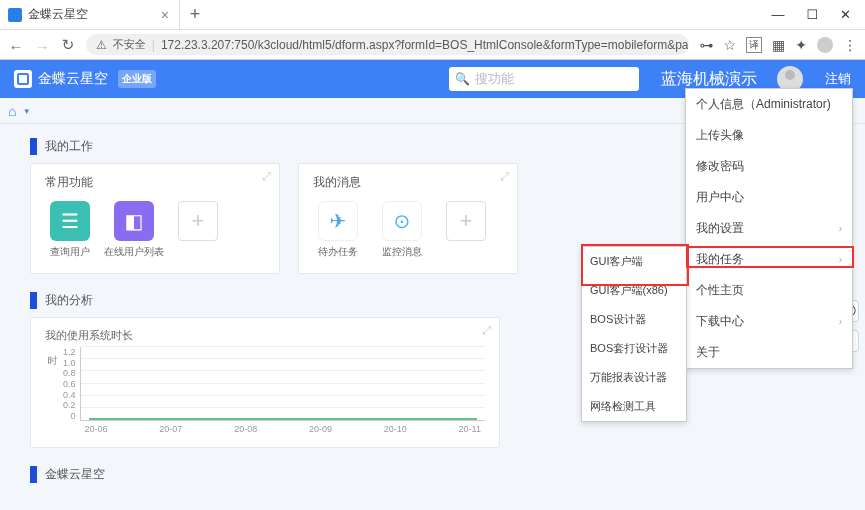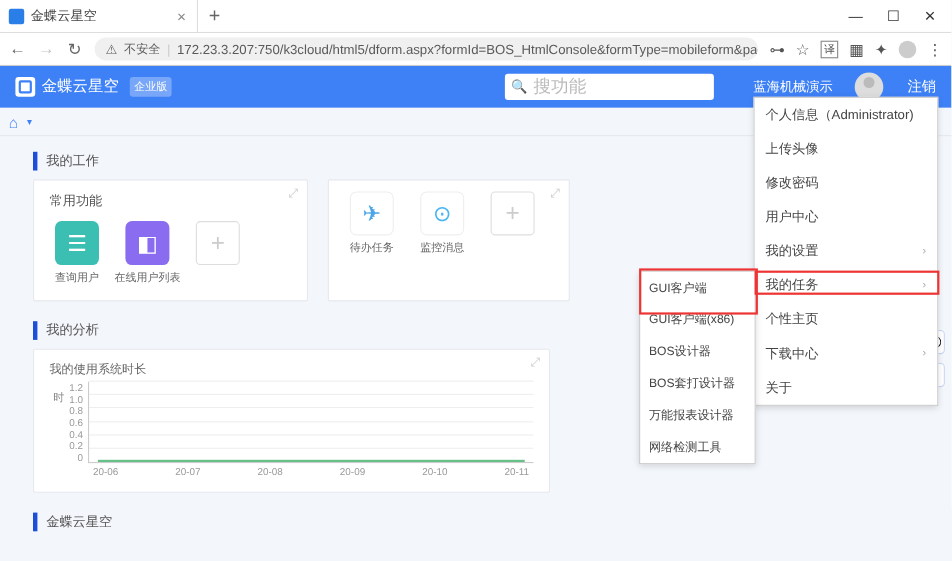--- a/index.html
+++ b/index.html
@@ -17,36 +17,36 @@
 .nav-ico { font-size:15px; color:#666; width:16px; text-align:center; }
 .url-box { flex:1; display:flex; align-items:center; gap:6px; background:#f0f0f0; border-radius:14px; padding:3px 10px; font-size:12px; color:#5a5a5a; overflow:hidden; white-space:nowrap; }
 .url-warn { font-size:11px; }
 .ext-icons { display:flex; gap:10px; align-items:center; font-size:14px; color:#555; }
 
 
 .app-header { height:38px; background:#3e81f6; display:flex; align-items:center; padding:0 14px; color:#fff; }
 .logo { display:flex; align-items:center; gap:6px; font-size:14px; font-weight:500; }
 .logo-ico { width:18px; height:18px; background:#fff; border-radius:3px; position:relative; }
 .logo-ico::after{content:"";position:absolute;inset:3px;border:2px solid #3e81f6;border-radius:2px;}
-.badge { font-size:10px; background:rgba(255,255,255,.3); border-radius:3px; padding:2px 4px; margin-left:4px;}
+.badge { font-size:10px; background:rgba(255,255,255,.3); border-radius:3px; padding:2px 4px; margin-left:4px;font-weight:bold;}
 .search-box { margin-left:auto; width:190px; height:24px; background:#fff; border-radius:3px; display:flex; align-items:center; padding:0 6px; gap:5px; }
 .search-ico { font-size:12px; color:#888; }
-.search-txt { font-size:16px; color:#bbb; }
-.hdr-link { margin-left:36px; font-size:12px; }
+.search-txt { font-size:13px; color:#bbb; }
+.hdr-link { margin-left:22px; font-size:16px; }
 .avatar { width:26px; height:26px; background:#ddd; border-radius:50%; margin-left:20px; position:relative;}
 .avatar::after{content:"";position:absolute;width:10px;height:10px;background:#bbb;border-radius:50%;top:4px;left:8px;}
 .logout { margin-left:22px; font-size:13px; }
 
 
 .sub-header { height:26px; background:#f3f6fb; display:flex; align-items:center; padding:0 8px; gap:8px; border-bottom:1px solid #e0e4ea; }
 .home-ico { color:#3e81f6; font-size:14px; }
 
 
 .content { padding:10px 30px 0 30px; background:#f3f6fb; height:386px; overflow:hidden; }
-.section-title { font-size:12px; color:#555; border-left:4px solid #1d4ed8; padding-left:8px; margin:4px 0 8px 0; }
+.section-title { font-size:12px; color:#555; border-left:7px solid #1d4ed8; padding-left:8px; margin:4px 0 8px 0; }
 .row { display:flex; gap:18px; margin-bottom:18px; }
 .card { background:#fff; border:1px solid #e5e8ee; border-radius:2px; padding:10px 14px 14px 14px; position:relative; }
 .card-title { font-size:12px; color:#555; margin-bottom:10px; }
 .tile-row { display:flex; gap:14px; align-items:flex-start; }
 .tile { display:flex; flex-direction:column; align-items:center; gap:4px; width:50px; }
 .tile-sq { width:40px; height:40px; border-radius:6px; display:flex; align-items:center; justify-content:center; color:#fff; font-size:20px;}
 .plus-sq { width:40px; height:40px; border:1px solid #ddd; border-radius:4px; display:flex; align-items:center; justify-content:center; color:#ccc; font-size:22px;}
 .tile-lbl { font-size:10px; color:#666; white-space:nowrap;font-family:Liberation Mono, monospace;}
 .expand-ico{position:absolute;top:6px;right:8px;font-size:11px;color:#ccc;}
 
@@ -151,20 +151,21 @@
           <div class="tile-sq" style="background:#8a6cf0">◧</div>
           <span class="tile-lbl">在线用户列表</span>
         </div>
         <div class="tile">
             <div class="plus-sq">+</div>
           </div>
       </div>
     </div>
     <div class="card" style="width:220px">
       <span class="expand-ico">⤢</span>
+      <div class="card-title">我的消息</div>
       <div class="tile-row">
         <div class="tile">
           <div class="tile-sq" style="background:#fff;border:1px solid #eee;color:#4aa6e8">✈</div>
           <span class="tile-lbl">待办任务</span>
         </div>
         <div class="tile">
           <div class="tile-sq" style="background:#fff;border:1px solid #eee;color:#49b6f2">⊙</div>
           <span class="tile-lbl">监控消息</span>
         </div>
         <div class="tile">

